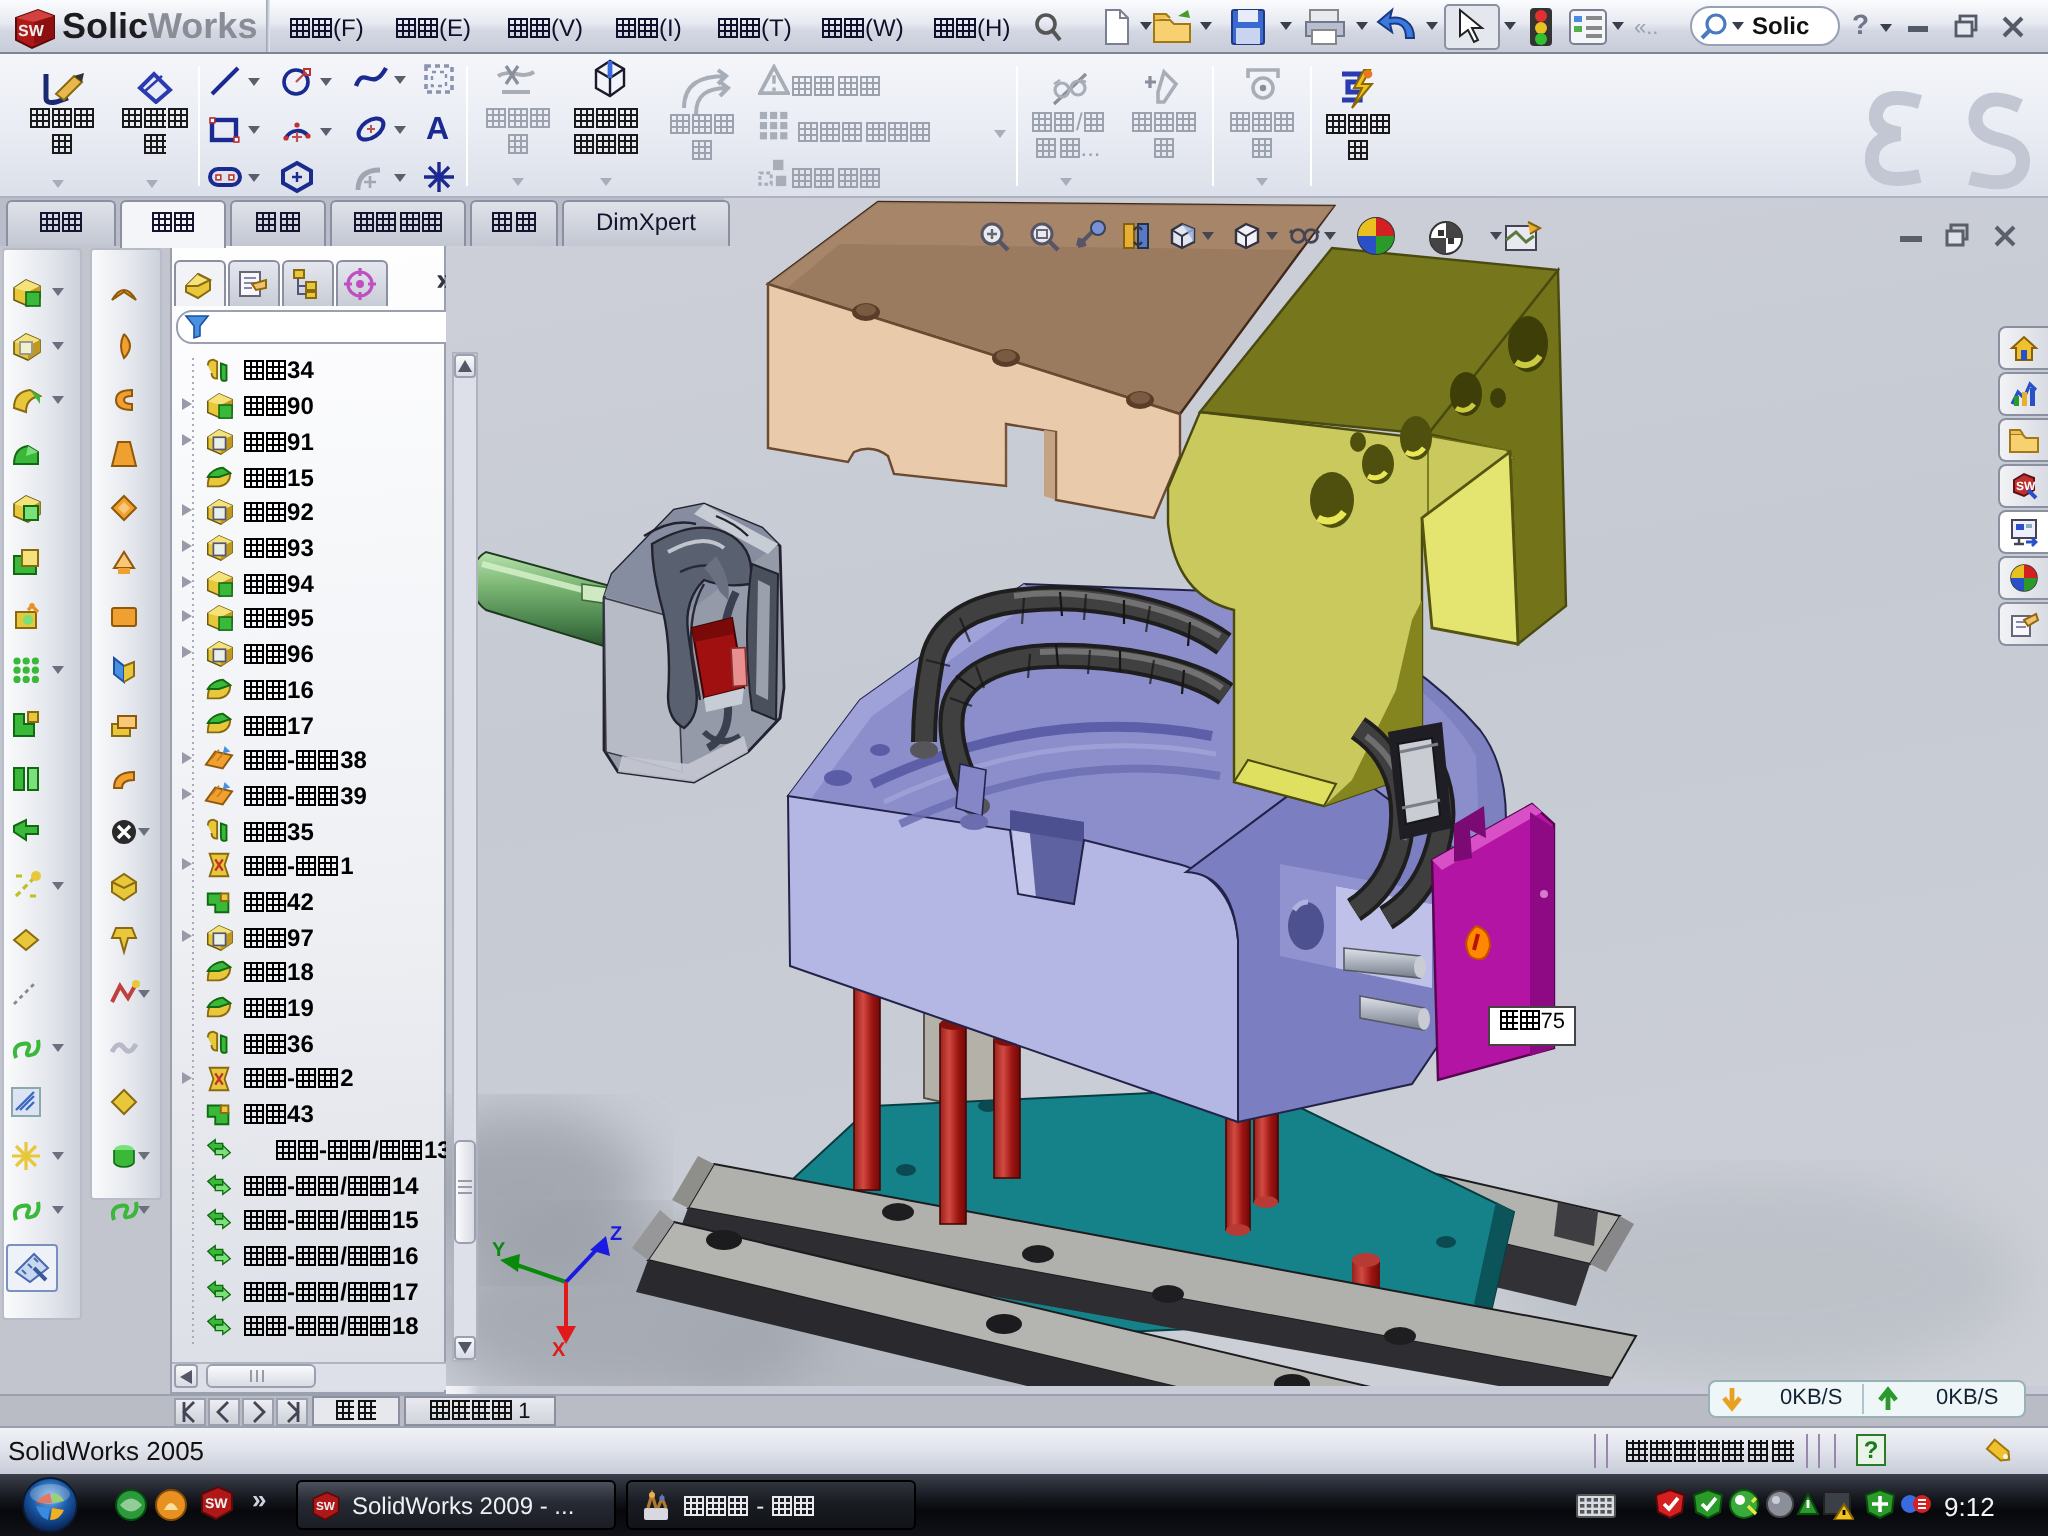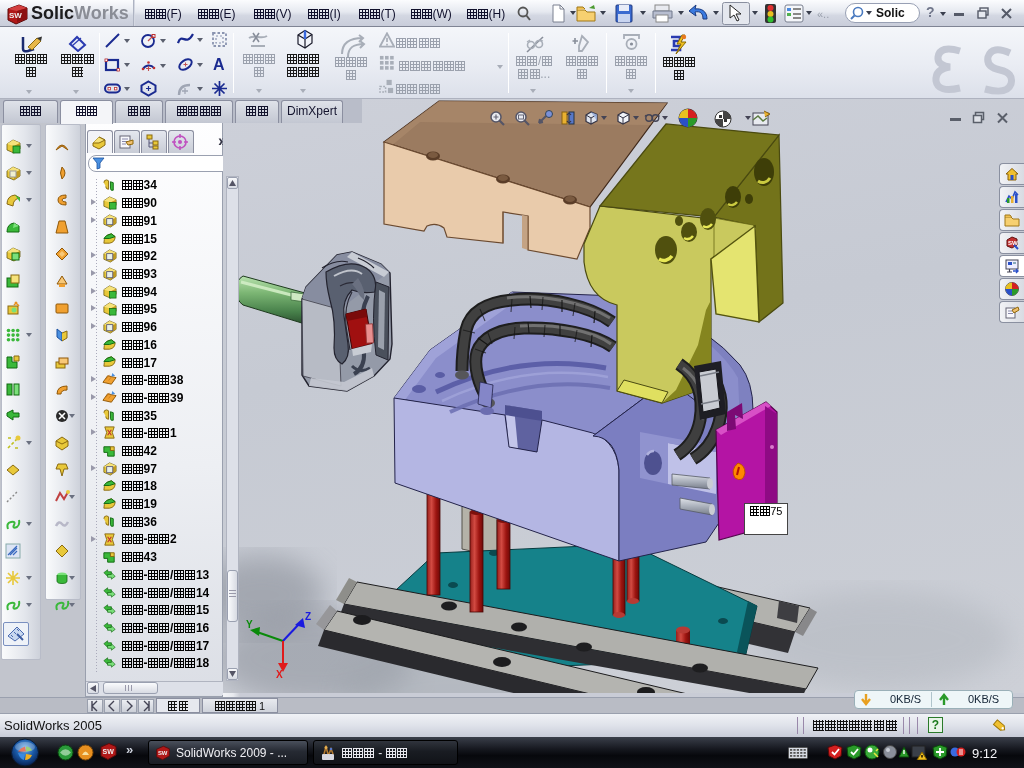--- a/index.html
+++ b/index.html
@@ -273,21 +273,21 @@
         <path d="M80 10 Q62 2 58 14 Q56 24 70 27 Q84 30 81 41 Q77 52 55 46"></path>
       </g>
     </svg>
 </div>
 <div id="tabs" class="abs">
 <div class="tab" style="left:3px;width:55px"><i></i><i></i></div>
 <div class="tab act" style="left:60px;width:53px"><i></i><i></i></div>
 <div class="tab" style="left:115px;width:48px"><i></i><i></i></div>
 <div class="tab" style="left:165px;width:68px"><i></i><i></i><i></i><i></i></div>
 <div class="tab" style="left:235px;width:44px"><i></i><i></i></div>
-<div class="tab" style="left:281px;width:62px">DimXpert</div>
+<div class="tab" style="left:281px;width:84px">DimXpert</div>
 </div>
 <div class="abs" style="left:0;top:123px;width:85px;height:574px;background:#c2c5cd"></div>
 <div class="vtb abs" style="left:1px;top:124px;width:40px;height:536px"></div>
 <div class="vtb abs" style="left:45px;top:124px;width:36px;height:476px"></div>
 <svg class="abs" style="left:5px;top:138px" width="16" height="16" viewBox="0 0 16 16">
     <polygon points="2,6 8,2 15,5 15,11 9,15 2,12" fill="#e8c83a" stroke="#6a5a10" stroke-width="0.8"></polygon>
     <polygon points="2,6 8,2 15,5 9,8" fill="#f6e27a"></polygon>
     <polygon points="9,8 15,5 15,11 9,15" fill="#c09a20"></polygon>
     <rect x="8" y="8" width="7" height="7" fill="#3ab83a" stroke="#116a11" stroke-width="0.8"></rect>
   </svg>
@@ -613,21 +613,21 @@
 <div class="trow" style="left:121px;top:532px"><i></i><i></i>-<i></i><i></i>2</div>
 <svg class="abs" style="left:102px;top:549px" width="15" height="15" viewBox="0 0 16 16">
     <path d="M2 4 h7 v4 h4 v6 h-7 v-4 h-4 Z" fill="#3ab83a" stroke="#116a11"></path>
     <path d="M9 4 h4 v4 h-4 Z" fill="#e8c83a" stroke="#8a6a10"></path>
   </svg>
 <div class="trow" style="left:121px;top:550px"><i></i><i></i>43</div>
 <svg class="abs" style="left:102px;top:567px" width="15" height="15" viewBox="0 0 16 16">
     <path d="M2 6 L6 3 L6 5 L10 5 L10 8 L6 8 L6 10 Z" fill="#3ab83a" stroke="#116a11" stroke-width="0.7"></path>
     <path d="M14 10 L10 13 L10 11 L6 11 L6 8 L10 8 L10 6 Z" fill="#7ae07a" stroke="#116a11" stroke-width="0.7"></path>
   </svg>
-<div class="trow" style="left:121px;top:568px"><i></i><i></i>-<i></i><i></i>/<i></i><i></i>13</div>
+<div class="trow" style="left:137px;top:568px"><i></i><i></i>-<i></i><i></i>/<i></i><i></i>13</div>
 <svg class="abs" style="left:102px;top:585px" width="15" height="15" viewBox="0 0 16 16">
     <path d="M2 6 L6 3 L6 5 L10 5 L10 8 L6 8 L6 10 Z" fill="#3ab83a" stroke="#116a11" stroke-width="0.7"></path>
     <path d="M14 10 L10 13 L10 11 L6 11 L6 8 L10 8 L10 6 Z" fill="#7ae07a" stroke="#116a11" stroke-width="0.7"></path>
   </svg>
 <div class="trow" style="left:121px;top:586px"><i></i><i></i>-<i></i><i></i>/<i></i><i></i>14</div>
 <svg class="abs" style="left:102px;top:602px" width="15" height="15" viewBox="0 0 16 16">
     <path d="M2 6 L6 3 L6 5 L10 5 L10 8 L6 8 L6 10 Z" fill="#3ab83a" stroke="#116a11" stroke-width="0.7"></path>
     <path d="M14 10 L10 13 L10 11 L6 11 L6 8 L10 8 L10 6 Z" fill="#7ae07a" stroke="#116a11" stroke-width="0.7"></path>
   </svg>
 <div class="trow" style="left:121px;top:603px"><i></i><i></i>-<i></i><i></i>/<i></i><i></i>15</div>
@@ -910,21 +910,21 @@
           <polygon points="303,618 305,628 295,625" fill="#1a1ae0"></polygon>
 <path d="M283,641 L283,665" stroke="#e01a1a"></path>
           <polygon points="283,672 278,663 288,663" fill="#e01a1a"></polygon>
 </g>
 <text x="246" y="628" font-size="10" fill="#0a8a0a" font-weight="bold">Y</text>
 <text x="305" y="620" font-size="10" fill="#1a1ae0" font-weight="bold">Z</text>
 <text x="276" y="678" font-size="10" fill="#e01a1a" font-weight="bold">X</text>
 </g>
     </svg>
 </div>
-<div class="abs" style="left:744px;top:503px;width:44px;height:32px;background:#fff;border:1px solid #444;font-size:11px;color:#000;text-align:center;line-height:14px;z-index:5"><i></i><i></i>75</div>
+<div class="abs" style="left:744px;top:503px;width:44px;height:20px;background:#fff;border:1px solid #444;font-size:11px;color:#000;text-align:center;line-height:14px;z-index:5"><i></i><i></i>75</div>
 <svg class="abs" style="left:489px;top:110px;z-index:4" width="16" height="16" viewBox="0 0 16 16">
     <circle cx="7" cy="7" r="5" fill="#e8eaf0" stroke="#556" stroke-width="1.5"></circle>
     <path d="M10.5 10.5 L15 15" stroke="#556" stroke-width="2.2"></path>
     <path d="M4.5 7 h5 M7 4.5 v5" stroke="#667" stroke-width="1.2"></path>
   </svg>
 <svg class="abs" style="left:514px;top:110px;z-index:4" width="16" height="16" viewBox="0 0 16 16">
     <circle cx="7" cy="7" r="5" fill="#e8eaf0" stroke="#556" stroke-width="1.5"></circle>
     <path d="M10.5 10.5 L15 15" stroke="#556" stroke-width="2.2"></path>
     <rect x="4.5" y="5" width="5" height="4" fill="none" stroke="#667"></rect>
   </svg>

